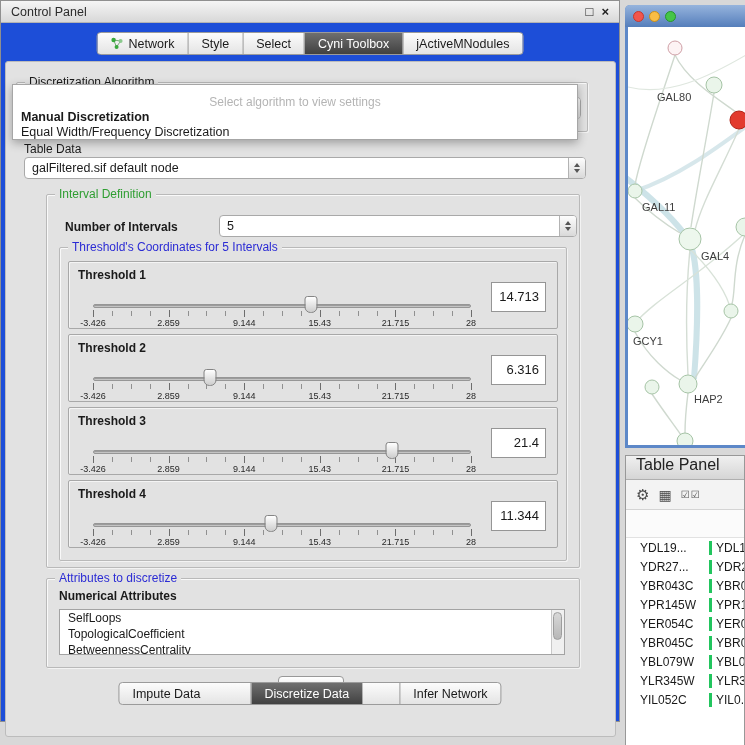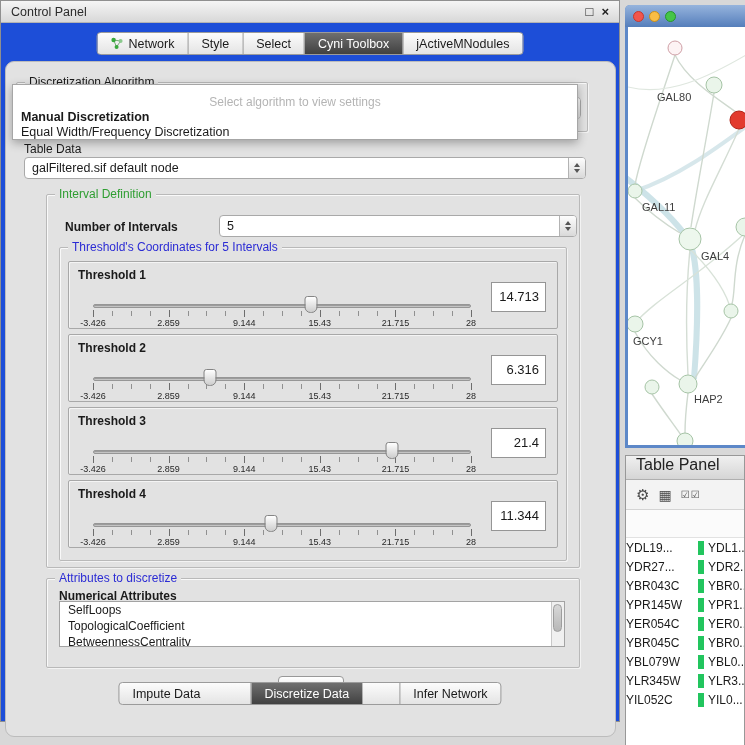--- a/index.html
+++ b/index.html
@@ -23,21 +23,21 @@
   .seg-tabs { position:absolute; display:flex; border:1px solid #9b9b9b; border-radius:4px;
     overflow:hidden; background:linear-gradient(#fcfcfc,#e4e4e4); height:23px; z-index:8; }
   .top-tabs { left:50%; top:31px; transform:translateX(-50%); }
   .bottom-tabs { left:50%; bottom:16px; transform:translateX(-50%);gap:37px; }
   .seg { display:flex; align-items:center; gap:5px; padding:0 13px;
     border-left:1px solid #9b9b9b; font-size:12.5px; white-space:nowrap; cursor:default; }
   .seg:first-child { border-left:none; }
   .seg.selected { background:linear-gradient(#6f6f6f,#414141); color:#fff; }
 
   .cp-panel { position:absolute; left:4px; top:60px; width:611px; height:676px;
-    background:#e2e2e2; border:1px solid #bcbcbc; border-radius:9px; }
+    background:#e2e2e2; border:1px solid #bcbcbc; border-radius:3px; }
 
   .groupbox { position:absolute; border:1px solid #b9b9b9; border-radius:2px;
     box-shadow:inset 1px 1px 0 rgba(255,255,255,.8), 1px 1px 0 rgba(255,255,255,.6); }
   .g-title { position:absolute; top:-8px; left:8px; background:#e2e2e2; padding:0 4px;
     font-size:12px; white-space:nowrap; }
   .g-title.green { color:#2f9e32; }
   .g-title.blue  { color:#2b2bd4; }
 
   .combo { background:#fff; border:1px solid #a9a9a9; border-radius:4px; height:22px;
     display:flex; align-items:center; position:absolute; }
@@ -80,21 +80,21 @@
   .tickstrip { position:absolute; left:0; right:0; top:13px; height:5px;
     background:repeating-linear-gradient(to right,#909090 0 1px,transparent 1px 5%); }
   .major-tick { position:absolute; top:12px; width:1px; height:7px; background:#6d6d6d; }
   .tick-label { position:absolute; top:20px; transform:translateX(-50%); font-size:9px; color:#272727; white-space:nowrap; }
   .value-box { position:absolute; right:11px; top:20px; width:55px; height:30px;
     background:#fff; border:1px solid #959595; font-size:13px; text-align:right;
     line-height:28px; padding-right:6px; }
 
   .attr-group { left:40px; top:516px; width:534px; height:90px; }
   .attr-subtitle { position:absolute; left:12px; top:10px; font-weight:bold; }
-  .listbox { position:absolute; left:12px; top:22px; right:14px; height:46px;
+  .listbox { position:absolute; left:12px; top:30px; right:14px; height:46px;
     background:#fff; border:1px solid #a3a3a3; overflow:hidden; }
   .list-item { padding-left:8px; line-height:16px; font-size:12px; white-space:nowrap; }
   .list-sb { position:absolute; right:0; top:0; bottom:0; width:13px;
     background:#f0f0f0; border-left:1px solid #c8c8c8; }
   .list-sb-thumb { position:absolute; left:1px; top:2px; width:9px; height:28px;
     background:linear-gradient(#d8d8d8,#b7b7b7); border:1px solid #9d9d9d; border-radius:5px; }
 
   .apply-btn { position:absolute; left:50%; transform:translateX(-50%); top:614px;
     width:66px; height:21px; background:linear-gradient(#ffffff,#dadada);
     border:1px solid #989898; border-radius:4px; font-size:12.5px;
@@ -124,21 +124,21 @@
   .tp-gear { font-size:15px; }
   .tp-cols { font-size:14px; }
   .tp-checks { font-size:10px; letter-spacing:1px; color:#555; }
   .tp-spacer { height:28px; background:#fbfbfb; border-bottom:1px solid #e2e2e2; }
   .tp-header { height:20px; display:flex; font-size:11.5px; }
   .th1 { width:78px; background:#c5dcf0; border-right:1px solid #9fb9cf; border-bottom:1px solid #9fb9cf;
     display:flex; align-items:center; justify-content:center; overflow:hidden; white-space:nowrap; }
   .th2 { flex:1; background:#e2e9f0; border-bottom:1px solid #b5c4d2;
     display:flex; align-items:center; padding-left:6px; overflow:hidden; white-space:nowrap; }
   .tp-row { height:19px; display:flex; align-items:center; font-size:12px; }
-  .tp-c1 { width:78px; border-right:6px solid #22c55e; overflow:hidden; white-space:nowrap; }
+  .tp-c1 { width:78px; padding-left:6px; border-right:3px solid #22c55e; overflow:hidden; white-space:nowrap;margin-left:8px; }
   .tp-c2 { flex:1; padding-left:4px; overflow:hidden; white-space:nowrap; }
 </style>
 </head>
 <body>
 
 <section class="cp-win">
   <div class="cp-titlebar">
     <span class="cp-title">Control Panel</span>
     <span class="tb-icons">
       <span>□</span>

